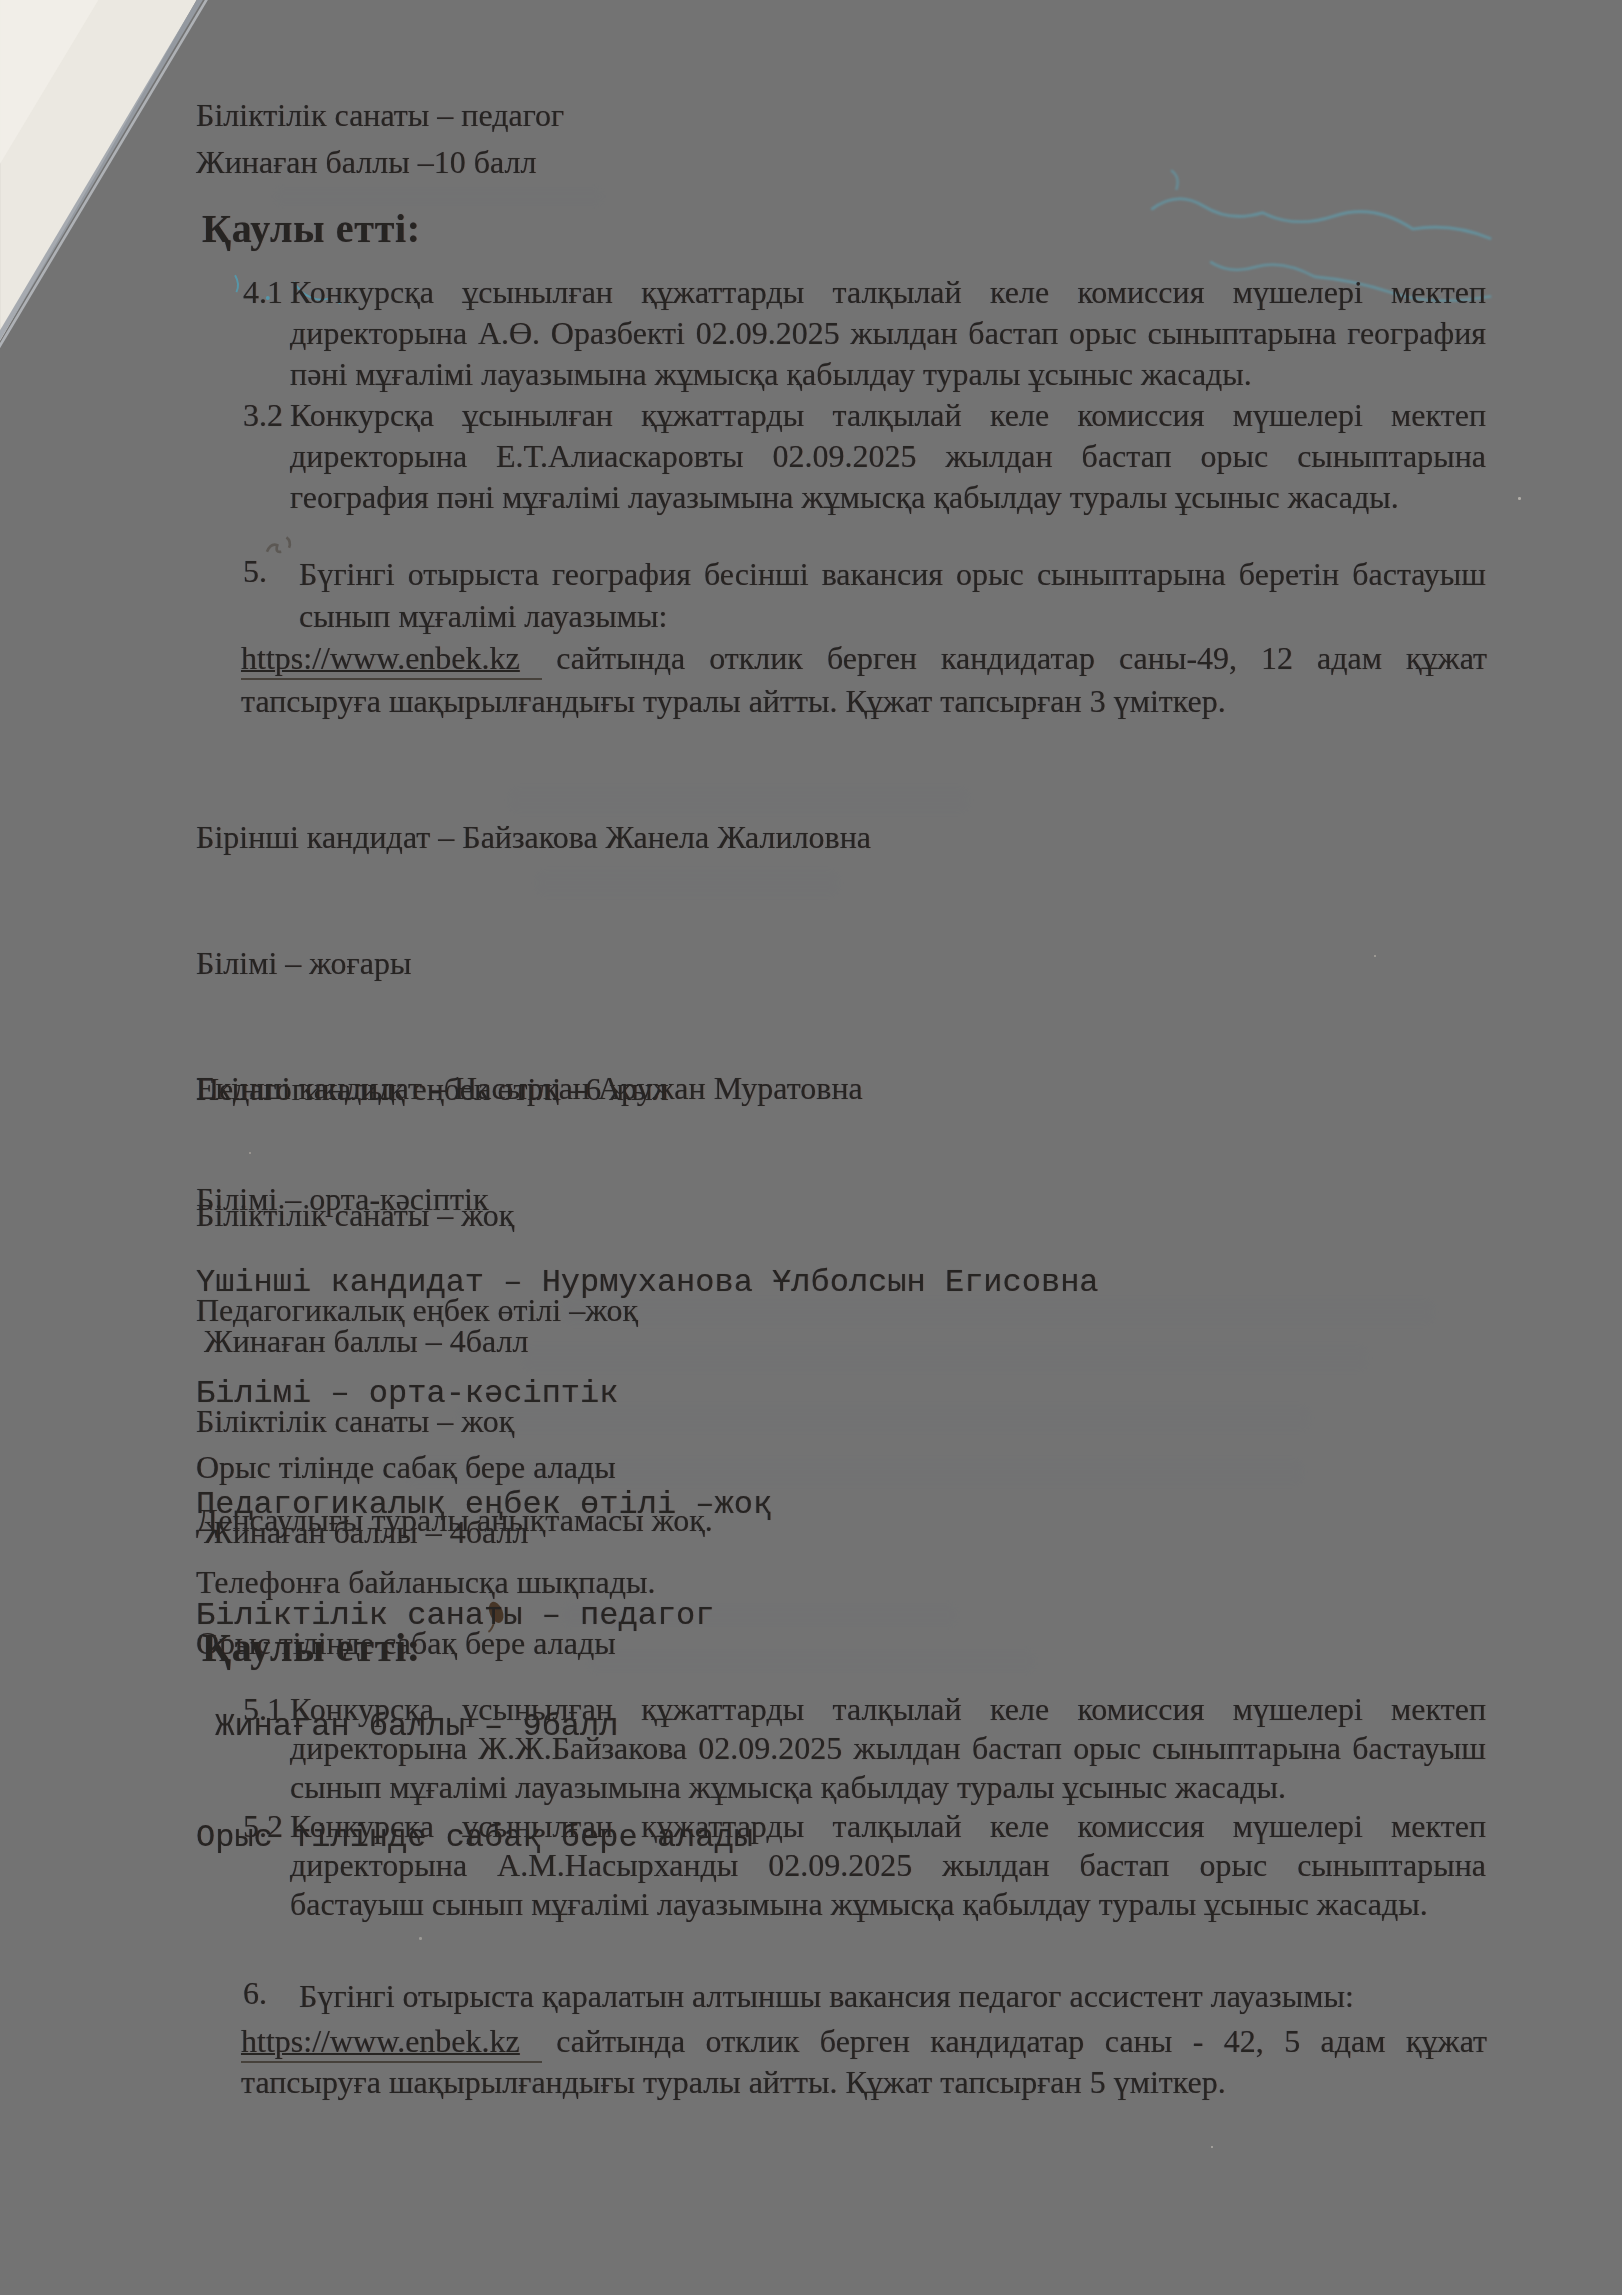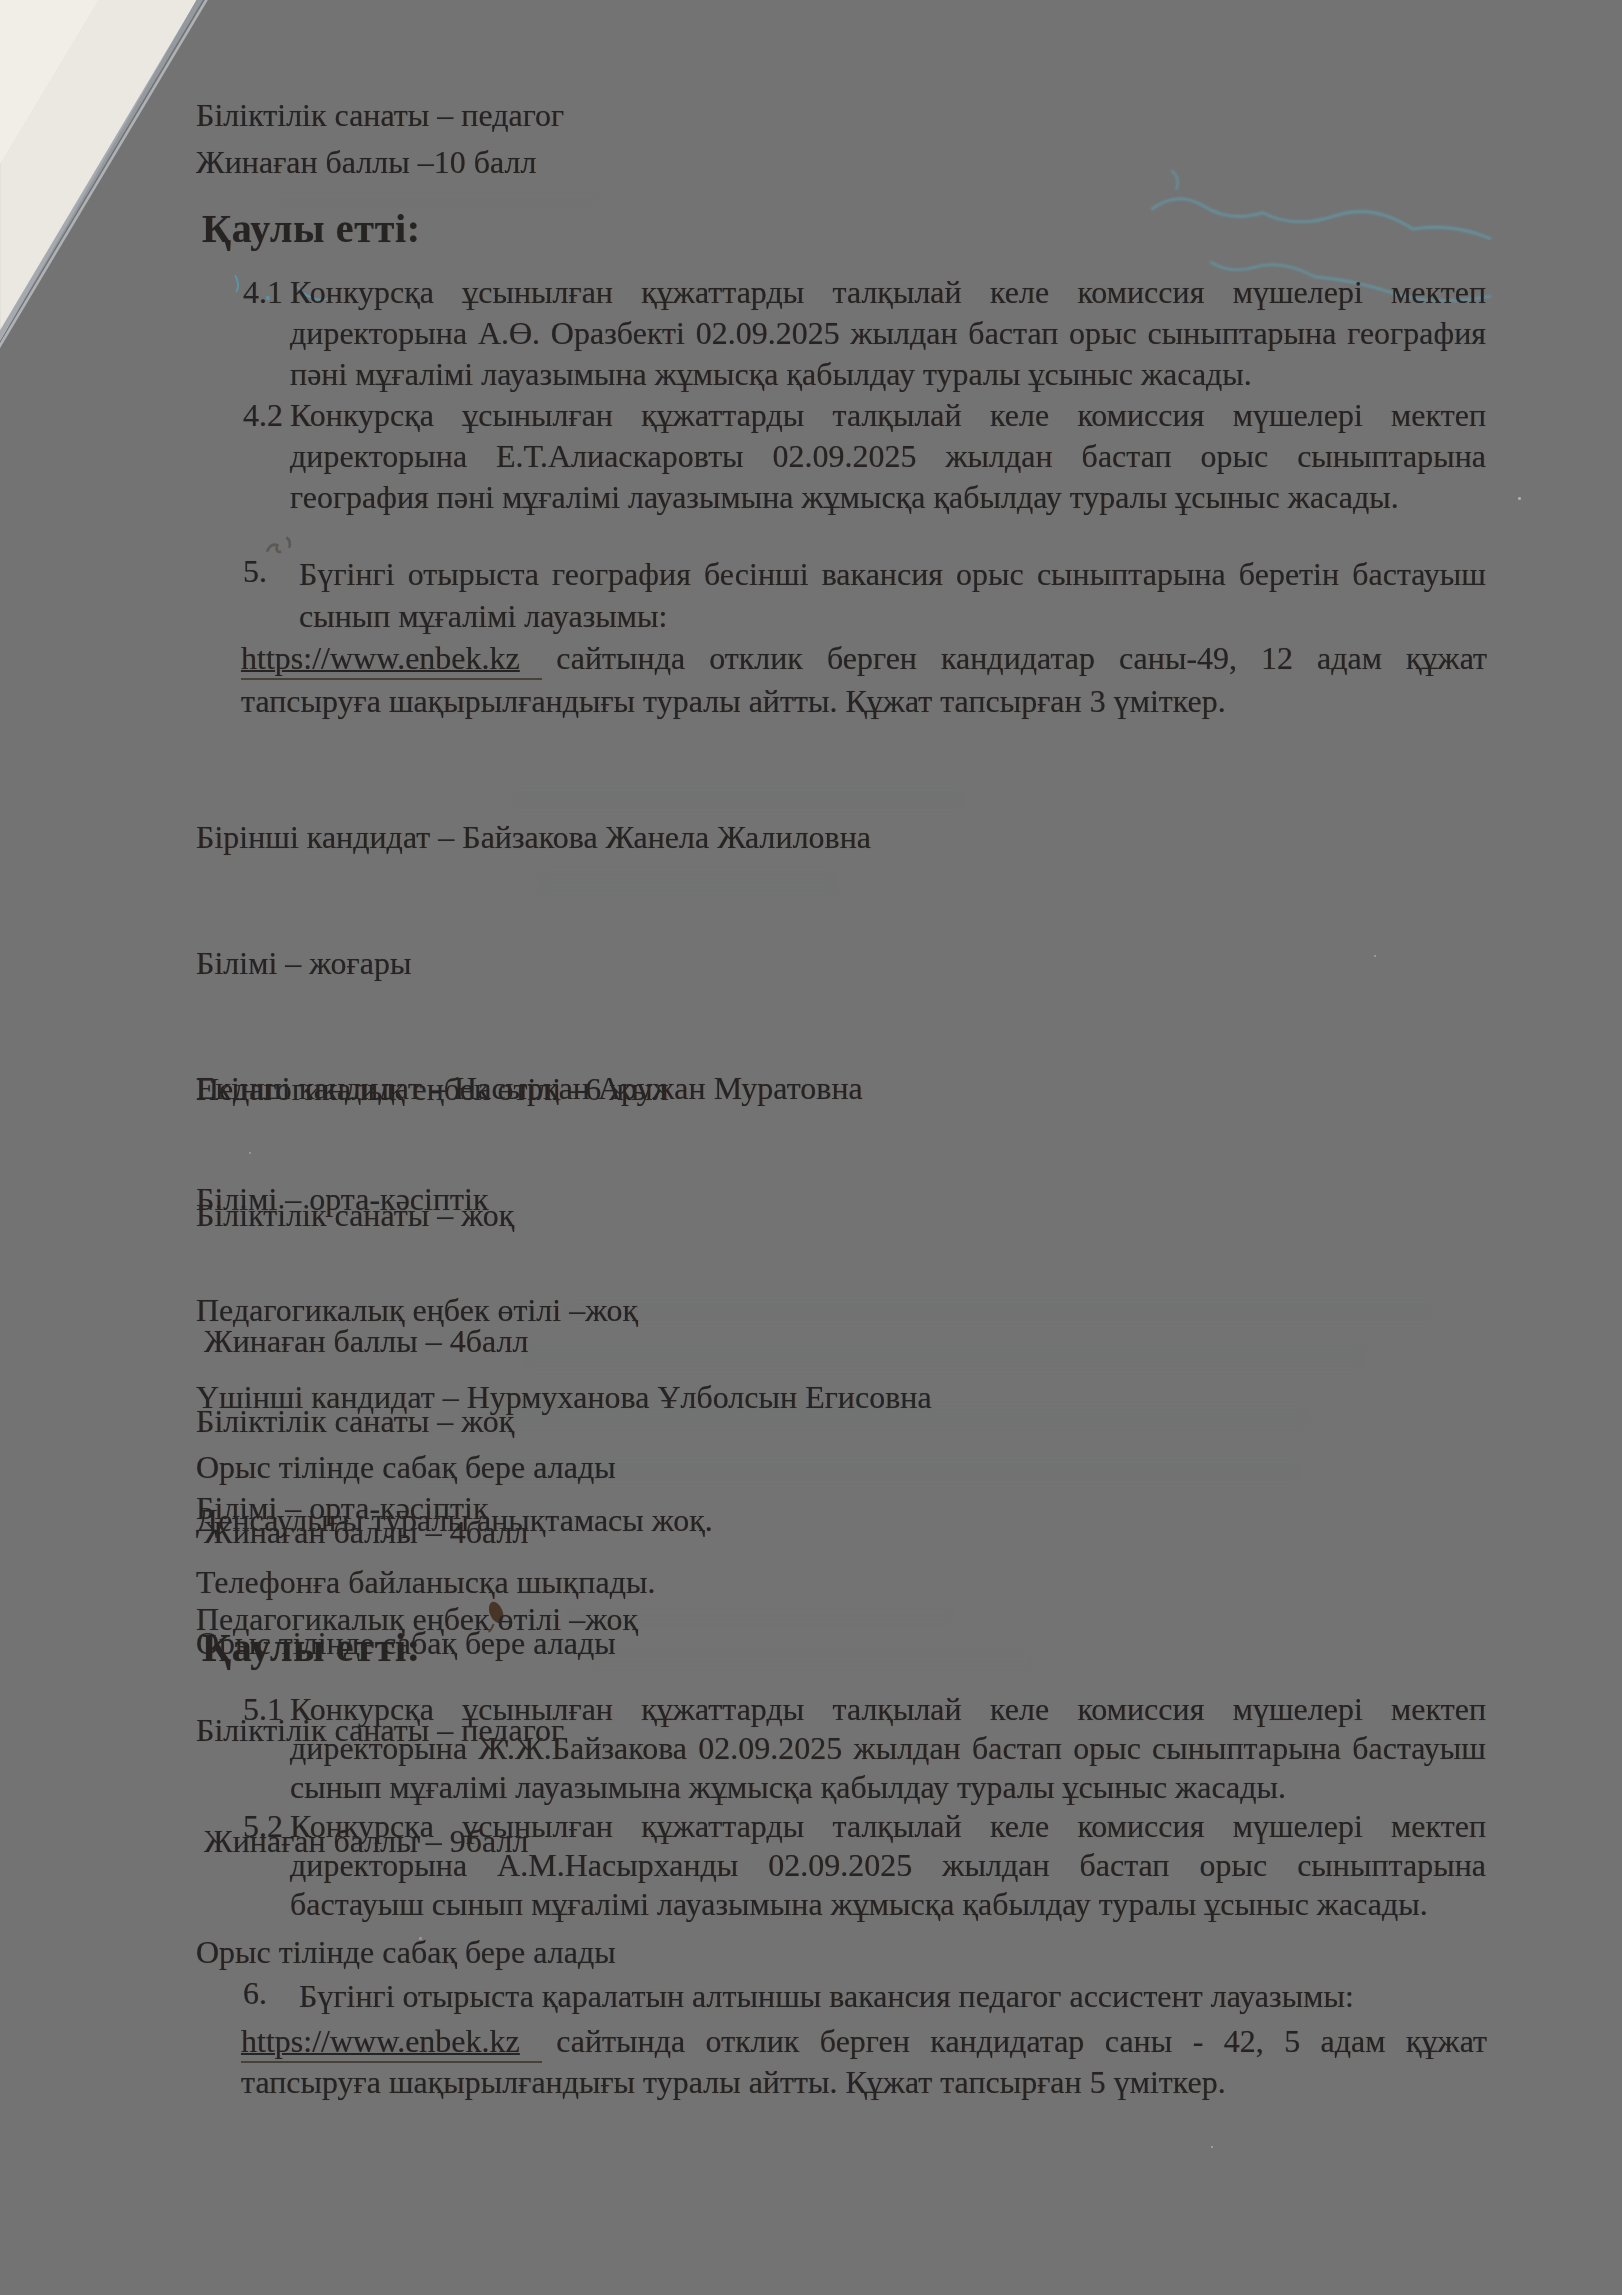--- a/index.html
+++ b/index.html
@@ -39,21 +39,21 @@
   .weblink{
     text-decoration:underline;
     text-decoration-thickness:1.6px;
     border-bottom:2.6px solid rgba(55,48,40,.75);
     padding-right:22px;padding-bottom:2px;
     margin-right:14.4px;
   }
   .cand{position:absolute;left:196px;width:1289px;white-space:pre-wrap;}
   .cand1{top:732px;line-height:42px;}
   .cand2{top:996px;line-height:37px;}
-  .cand3{top:1305px;line-height:37px;}
+  .cand3{top:1190px;line-height:37px;font-family:Liberation Mono, monospace;}
   .note1{left:196px;top:1502px;}
   .note2{left:196px;top:1564px;}
   
   .artifact{position:absolute;pointer-events:none;}
   .bleed{position:absolute;background:#676d78;opacity:.065;filter:blur(3.9px);border-radius:5.9px;height:22px;pointer-events:none;}
   .speck{position:absolute;border-radius:50%;pointer-events:none;}
 </style>
 </head>
 <body>
 
@@ -111,21 +111,21 @@
   </div>
 
   <div class="txt heading h1a">Қаулы етті:</div>
 
   <div class="numlist list4">
     <div class="numbered-item txt" style="position:relative;">
       <span class="num">4.1</span>
       <div class="body">Конкурсқа ұсынылған құжаттарды талқылай келе комиссия мүшелері мектеп директорына А.Ө. Оразбекті 02.09.2025 жылдан бастап орыс сыныптарына география пәні мұғалімі лауазымына жұмысқа қабылдау туралы ұсыныс жасады.</div>
     </div>
     <div class="numbered-item txt" style="position:relative;margin-top:0;">
-      <span class="num">4.2</span>
+      <span class="num">3.2</span>
       <div class="body">Конкурсқа ұсынылған құжаттарды талқылай келе комиссия мүшелері мектеп директорына Е.Т.Алиаскаровты 02.09.2025 жылдан бастап орыс сыныптарына география пәні мұғалімі лауазымына жұмысқа қабылдау туралы ұсыныс жасады.</div>
     </div>
   </div>
 
   <div class="vac-intro vac5-intro numbered-item txt">
     <span class="num">5.</span>
     <div class="body">Бүгінгі отырыста география бесінші вакансия орыс сыныптарына беретін бастауыш сынып мұғалімі лауазымы:</div>
   </div>
 
   <div class="txt linkpara lp5">

